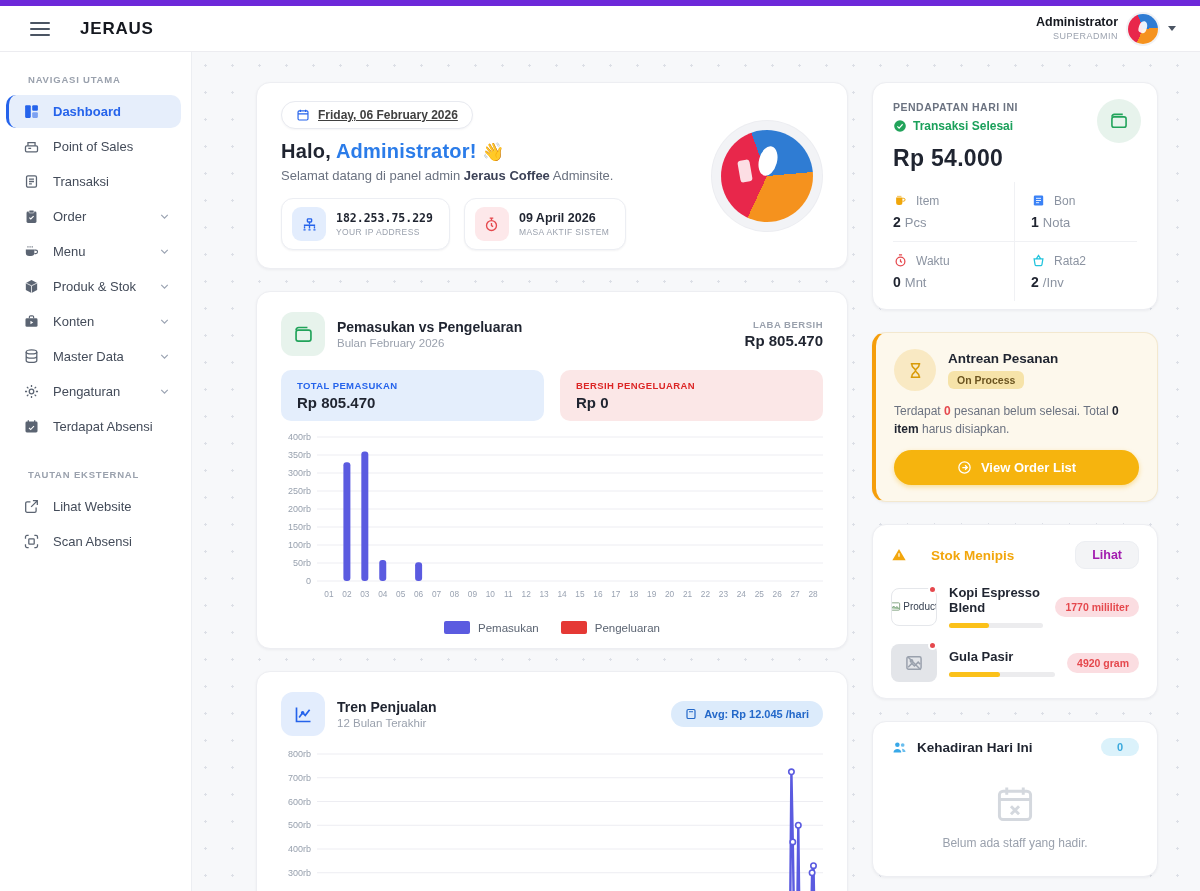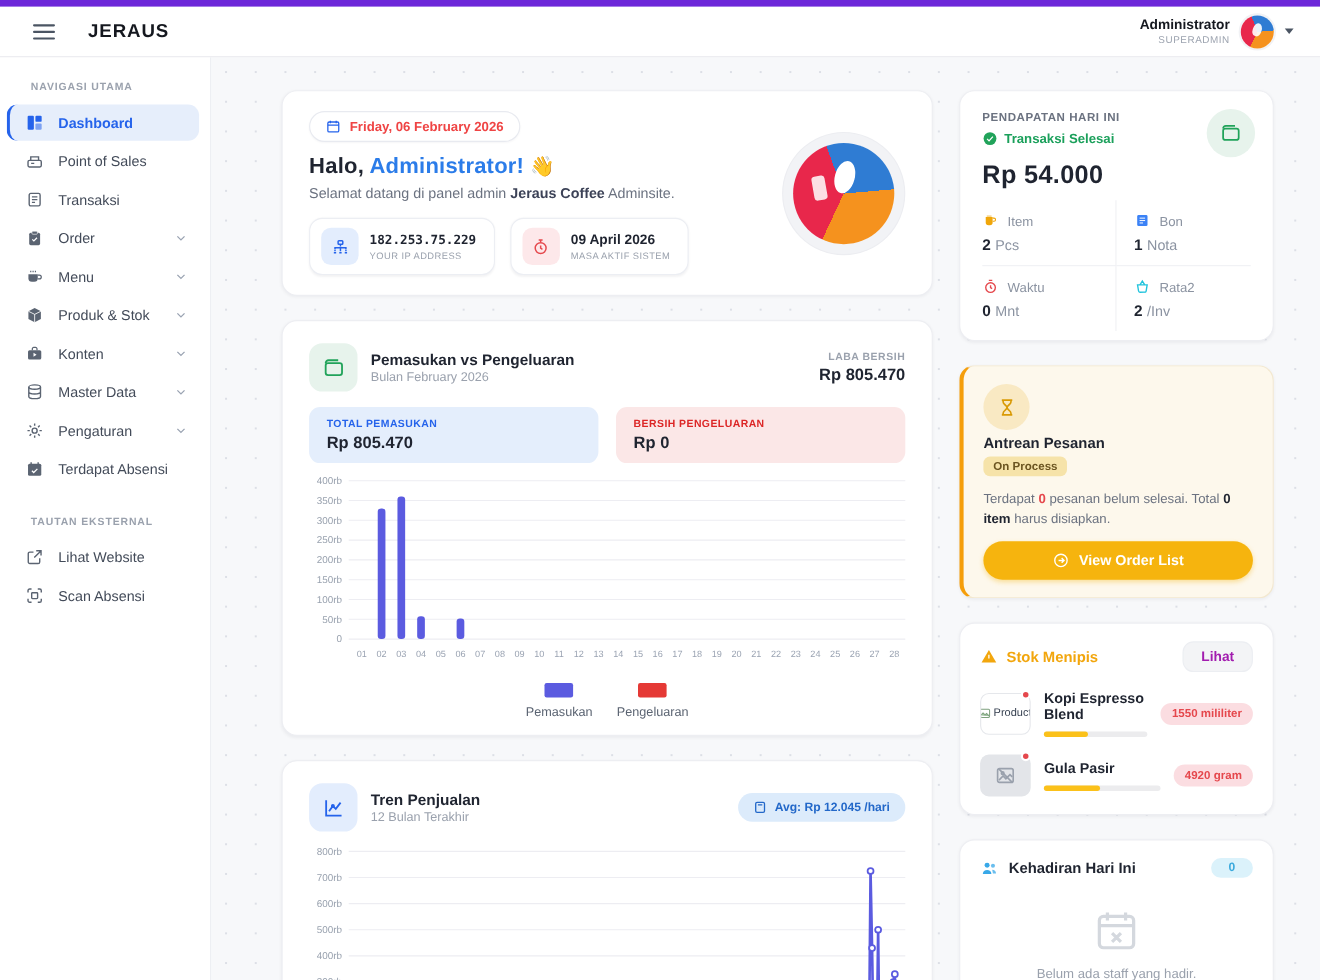--- a/index.html
+++ b/index.html
@@ -43,22 +43,22 @@
   .content { display:flex; gap:24px; padding:30px 42px 0 64px; }
   .col-left { width:592px; flex:none; display:flex; flex-direction:column; gap:22px; }
   .col-right { width:286px; flex:none; display:flex; flex-direction:column; gap:22px; }
 
   .card { background:#fff; border:1px solid #edeef2; border-radius:14px;
           box-shadow:0 1px 3px rgba(16,24,40,.05); }
 
   
   .welcome { padding:18px 24px; position:relative; min-height:168px; }
   .date-pill { display:inline-flex; align-items:center; gap:8px; border:1px solid #e8eaf0; border-radius:999px;
-               padding:6px 14px; font-size:12px; font-weight:bold; color:#ef4444; background:#fff;
-               box-shadow:0 1px 2px rgba(16,24,40,.04); }
+               padding:6px 14px; font-size:12px; font-weight:bold; color:#404040; background:#fff;
+               box-shadow:0 1px 2px rgba(16,24,40,.04);text-decoration:underline; }
   .date-pill .ic { width:14px; height:14px; color:#2563eb; }
   .welcome h1 { font-size:20px; margin-top:11px; letter-spacing:.2px; }
   .welcome h1 .hi-name { color:#2b7ce9; }
   .welcome h1 .wave { font-size:18px; }
   .welcome .sub { font-size:13px; color:#6b7280; margin-top:5px; }
   .welcome .sub b { color:#3c4257; }
   .chips { display:flex; gap:14px; margin-top:15px; }
   .chip { display:flex; align-items:center; gap:10px; background:#fff; border:1px solid #eceef3;
           border-radius:12px; padding:8px 16px 8px 10px; box-shadow:0 1px 2px rgba(16,24,40,.05); }
   .chip-ic { width:34px; height:34px; border-radius:9px; display:flex; align-items:center; justify-content:center; }
@@ -92,21 +92,21 @@
   .stat-boxes { display:flex; gap:16px; margin-top:14px; }
   .stat-box { flex:1; border-radius:10px; padding:10px 16px; }
   .stat-box.blue { background:#e4eefc; }
   .stat-box.red  { background:#fbe7e7; }
   .stat-label { font-size:9.5px; font-weight:bold; letter-spacing:.4px; }
   .stat-box.blue .stat-label { color:#2563eb; }
   .stat-box.red  .stat-label { color:#dc2626; }
   .stat-value { font-size:15px; font-weight:bold; color:#1f2430; margin-top:3px; }
   .chart-wrap { margin-top:10px; }
   .legend { display:flex; justify-content:center; gap:22px; margin-top:4px; }
-  .legend-item { display:flex; align-items:center; gap:8px; font-size:11.5px; color:#5b6472;flex-direction:column; }
+  .legend-item { display:flex; align-items:center; gap:8px; font-size:11.5px; color:#5b6472; }
   .legend-swatch { width:26px; height:13px; border-radius:2px; }
 
   
   .trend { padding:20px 24px; }
   .avg-pill { margin-left:auto; background:#dcebfb; color:#2368c9; font-size:11px; font-weight:bold;
               border-radius:999px; padding:7px 14px; display:flex; align-items:center; gap:7px; }
   .avg-pill .ic { width:12px; height:12px; }
 
   
   .revenue { padding:18px 20px 8px; position:relative; }
@@ -124,40 +124,40 @@
   .rev-cell:nth-child(even){ padding-left:16px; }
   .rev-cell:nth-child(-n+2){ border-bottom:1px solid #f0f1f4; }
   .rev-cell-top { display:flex; align-items:center; gap:8px; font-size:12px; color:#8b93a1; }
   .rev-cell-top .ic { width:15px; height:15px; }
   .rev-cell-val { margin-top:6px; font-size:13px; color:#8b93a1; }
   .rev-cell-val b { color:#1f2430; font-size:14px; margin-right:4px; }
   .ic-amber { color:#f0a60a; } .ic-blue { color:#3b82f6; } .ic-red { color:#e5484d; } .ic-cyan { color:#22c4dd; }
 
   
   .queue { background:#fdf8ec; border:1px solid #f3e8cf; border-left:4px solid #f59e0b; padding:16px 18px; }
-  .queue-head { display:flex; gap:2px;flex-direction:column; }
+  .queue-head { display:flex; gap:12px; }
   .queue-ic { width:42px; height:42px; border-radius:50%; background:#f9e9c3; color:#d99a06;
               display:flex; align-items:center; justify-content:center; flex:none; }
   .queue-ic .ic { width:19px; height:19px; }
   .queue-title { font-size:13.5px; font-weight:bold; padding-top:2px; }
   .queue-badge { display:inline-block; margin-top:5px; background:#f6e3a9; color:#6b5420;
                  font-size:10.5px; font-weight:bold; border-radius:6px; padding:3px 9px; }
   .queue-text { font-size:12px; color:#6b7280; line-height:1.5; margin-top:11px; }
   .queue-text .red { color:#e5484d; font-weight:bold; }
   .queue-text b { color:#1f2430; }
   .queue-btn { margin-top:12px; width:100%; border:none; background:#f6b40e; color:#fff; font-weight:bold;
                font-size:13px; border-radius:999px; padding:10px 0; display:flex; align-items:center;
                justify-content:center; gap:9px; cursor:pointer; box-shadow:0 2px 5px rgba(246,180,14,.4);
                font-family:inherit; }
   .queue-btn .ic { width:15px; height:15px; }
 
   
   .stock { padding:16px 18px; }
   .stock-head { display:flex; align-items:center; }
-  .stock-title { display:flex; align-items:center; gap:8px; font-size:13.5px; font-weight:bold; color:#f2a60d; }
+  .stock-title { display:flex; align-items:center; gap:24px; font-size:13.5px; font-weight:bold; color:#f2a60d; }
   .stock-title .ic { width:16px; height:16px; }
   .lihat-btn { margin-left:auto; background:#f3f4f6; border:1px solid #eceef2; border-radius:10px;
                font-size:12.5px; font-weight:bold; color:#a21caf; padding:6px 16px; cursor:pointer;
                font-family:inherit; }
   .stock-item { display:flex; align-items:center; gap:12px; margin-top:16px; }
   .thumb { width:46px; height:38px; border-radius:8px; position:relative; flex:none;
            display:flex; align-items:center; justify-content:center; overflow:hidden; }
   .thumb.broken { border:1px solid #e5e7eb; background:#fff; gap:2px; padding:0 2px; }
   .thumb.broken .alt { font-size:10px; color:#374151; white-space:nowrap; }
   .thumb.broken .ic { width:11px; height:11px; color:#7ea07e; flex:none; }
@@ -649,21 +649,21 @@
                 <span class="alt">Product</span>
               </div>
               <span class="red-dot"></span>
             </div>
             <div class="stock-mid">
               <div class="stock-name">Kopi Espresso Blend</div>
               <div class="bar-track">
                   <div class="bar-fill" style="width: 42%;"></div>
                 </div>
             </div>
-            <span class="qty-pill">1550 mililiter</span>
+            <span class="qty-pill">1770 mililiter</span>
           </div>
 
           <div class="stock-item">
             <div class="thumb-wrap">
               <div class="thumb gray">
                 <svg class="ic" viewBox="0 0 24 24" fill="none" stroke="currentColor" stroke-width="1.8">
                     <rect x="3.5" y="4.5" width="17" height="15" rx="2"></rect>
                     <circle cx="9" cy="9.5" r="1.4"></circle>
                     <path d="m5 17 4.5-4.5 3 3L17 11l2.5 2.5M4.5 4.5 20 20"></path>
                   </svg>

